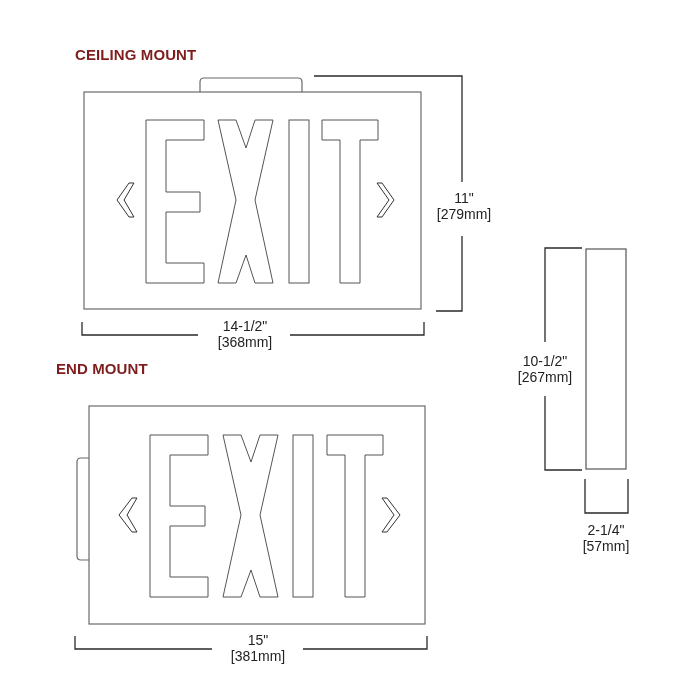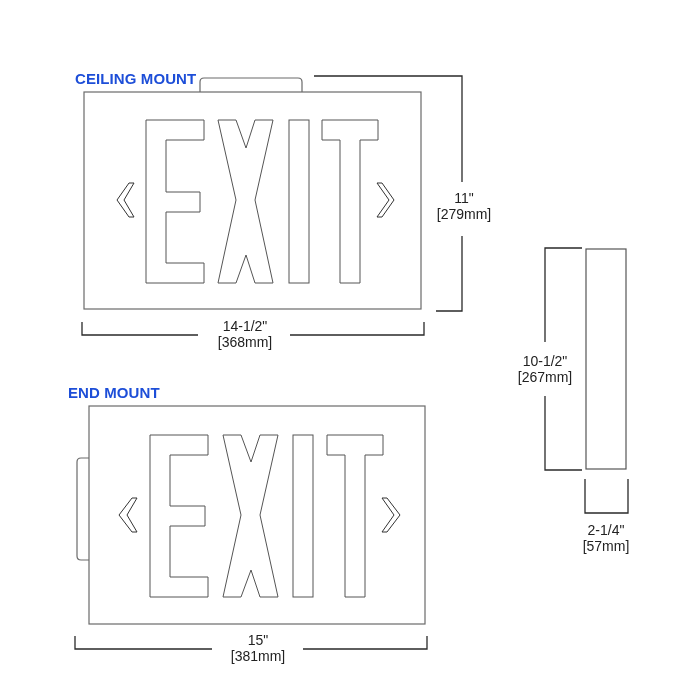--- a/index.html
+++ b/index.html
@@ -4,21 +4,21 @@
 <style>
   html, body { margin: 0; padding: 0; background: #ffffff; }
   body { width: 700px; height: 700px; position: relative; overflow: hidden;
          font-family: "Liberation Sans", sans-serif; }
   svg { position: absolute; left: 0; top: 0; }
   .outline { fill: #ffffff; stroke: #6a6a6a; stroke-width: 1.2; }
   .letter { fill: #ffffff; stroke: #555555; stroke-width: 1; }
   .chev { fill: #ffffff; stroke: #333333; stroke-width: 1; }
   .dim { fill: none; stroke: #2a2a2a; stroke-width: 1.3; }
   .section-title { position: absolute; font-weight: bold; font-size: 15px;
-                   color: #1d4ed8; letter-spacing: 0.1px; margin-top: 24px; }
+                   color: #7f1d1d; letter-spacing: 0.1px; }
   .dim-label { position: absolute; font-size: 14px; color: #222222;
                text-align: center; line-height: 16px; background: #ffffff; }
   .dim-label span { display: block; }
 </style>
 </head>
 <body>
 
 <svg width="700" height="700" viewBox="0 0 700 700">
 
   <g>
@@ -80,21 +80,21 @@
 <div class="dim-label" style="left:426px; top:190px; width:76px;">
   <span>11"</span>
   <span>[279mm]</span>
 </div>
 
 <div class="dim-label" style="left:200px; top:318px; width:90px;">
   <span>14-1/2"</span>
   <span>[368mm]</span>
 </div>
 
-<div class="section-title" style="left:68px; top:360px;">END MOUNT</div>
+<div class="section-title" style="left:56px; top:360px;">END MOUNT</div>
 
 <div class="dim-label" style="left:214px; top:632px; width:88px;">
   <span>15"</span>
   <span>[381mm]</span>
 </div>
 
 <div class="dim-label" style="left:505px; top:353px; width:80px;">
   <span>10-1/2"</span>
   <span>[267mm]</span>
 </div>

